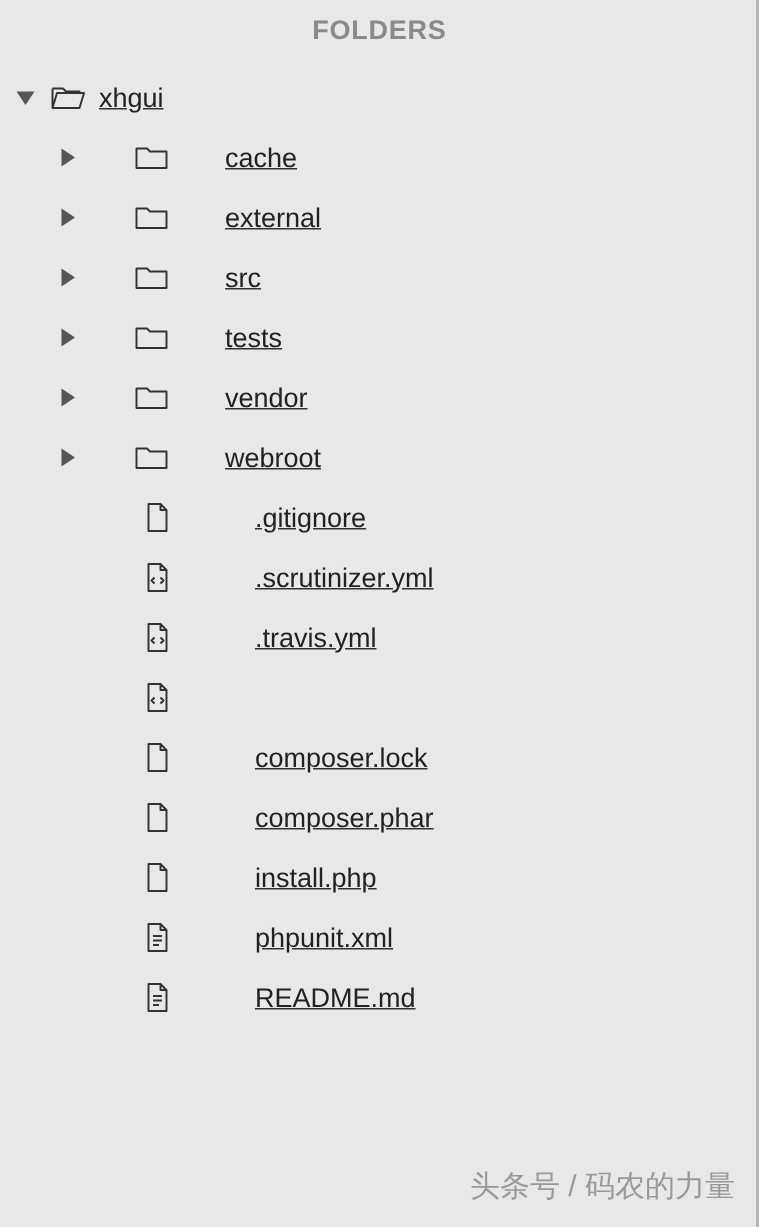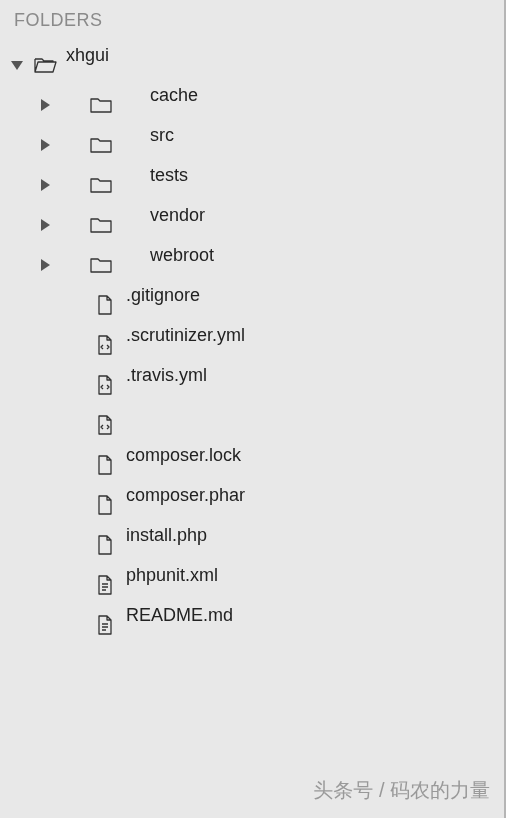--- a/index.html
+++ b/index.html
@@ -15,33 +15,36 @@
       font-size: 17px;
       color: #333;
       position: relative;
       overflow: hidden;
     }
     .panel {
       padding: 0;
     }
     .header {
       font-size: 18px;
-      font-weight: normal;
+      font-weight: bold;
       color: #8a8a8a;
       padding: 10px 14px 14px 14px;
       text-transform: uppercase;
       letter-spacing: 0.5px;
+      text-align: center;
     }
     .tree {
       padding-left: 8px;
     }
     .item {
       display: flex;
+      align-items: center;
       height: 40px;
       cursor: default;
+      text-decoration: underline;
     }
     .arrow {
       width: 18px;
       display: inline-flex;
       justify-content: center;
       align-items: center;
       margin-right: 6px;
     }
     .arrow svg {
       fill: #555;
@@ -61,20 +64,21 @@
     .label {
       font-size: 18px;
       color: #222;
     }
     .indent-1 {
       padding-left: 28px;
       gap: 28px;
     }
     .indent-2 {
       padding-left: 60px;
+      gap: 44px;
     }
     .no-arrow {
       margin-left: 24px;
     }
     .watermark {
       position: absolute;
       bottom: 14px;
       right: 16px;
       font-size: 20px;
       color: #999;
@@ -118,20 +122,33 @@
       </span>
       <span class="icon">
         <svg width="24" height="18" viewBox="0 0 24 18">
             <path d="M2 3 L9 3 L11 5 L22 5 L22 16 L2 16 Z" stroke-linejoin="round"></path>
           </svg>
       </span>
       <span class="label">cache</span>
     </div>
 
 
+    <div class="item indent-1">
+      <span class="arrow">
+        <svg width="12" height="14" viewBox="0 0 12 14">
+            <path d="M2 1 L2 13 L11 7 Z"></path>
+          </svg>
+      </span>
+      <span class="icon">
+        <svg width="24" height="18" viewBox="0 0 24 18">
+            <path d="M2 3 L9 3 L11 5 L22 5 L22 16 L2 16 Z" stroke-linejoin="round"></path>
+          </svg>
+      </span>
+      <span class="label">external</span>
+    </div>
 
     <div class="item indent-1">
       <span class="arrow">
         <svg width="12" height="14" viewBox="0 0 12 14">
             <path d="M2 1 L2 13 L11 7 Z"></path>
           </svg>
       </span>
       <span class="icon">
         <svg width="24" height="18" viewBox="0 0 24 18">
             <path d="M2 3 L9 3 L11 5 L22 5 L22 16 L2 16 Z" stroke-linejoin="round"></path>

